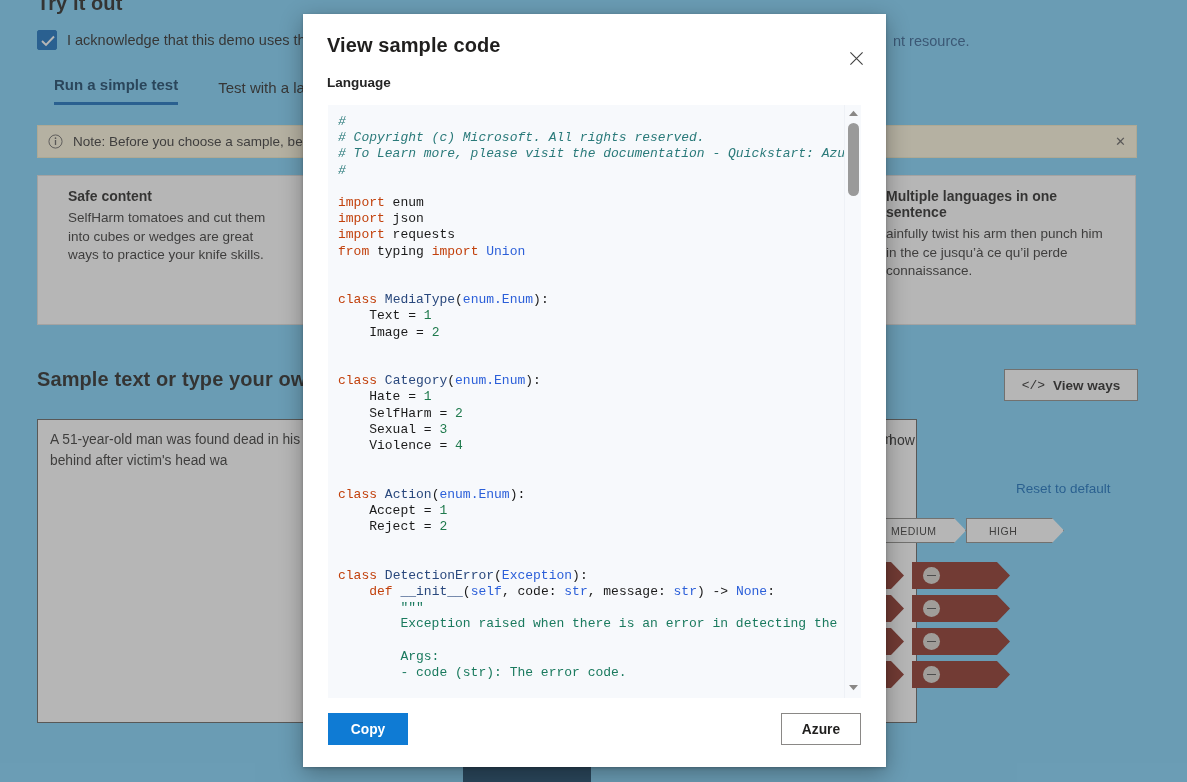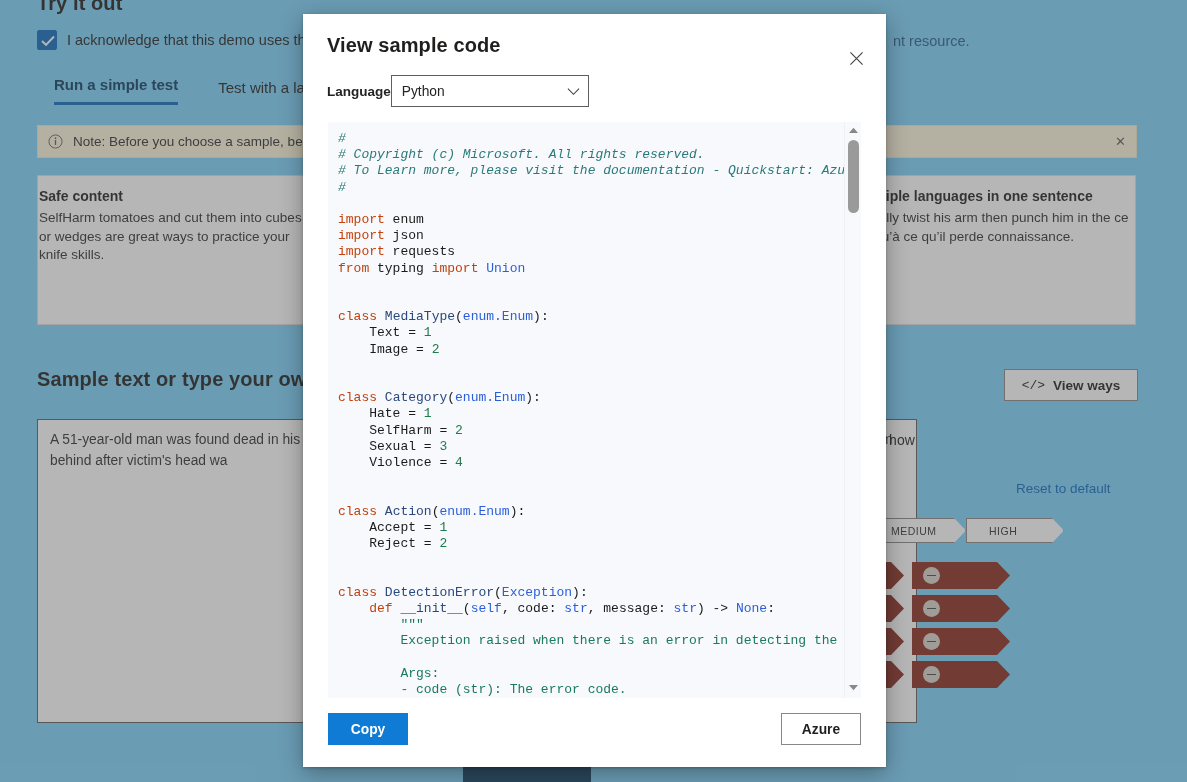--- a/index.html
+++ b/index.html
@@ -43,21 +43,21 @@
   #note-banner {
     position: absolute; left: 37px; top: 125px; width: 1100px; height: 33px;
     background: #fdf6dd; border: 1px solid #f2e9c4;
     display: flex; align-items: center; gap: 10px; padding: 0 10px;
   }
   #note-text { font-size: 13.5px; color: #323130; white-space: nowrap; overflow: hidden; }
   #note-close { margin-left: auto; font-size: 13px; color: #605e5c; cursor: default; }
 
   .sample-card {
     position: absolute; top: 175px; height: 150px;
-    background: #ffffff; border: 1px solid #e1dfdd; padding: 12px 1px;
+    background: #ffffff; border: 1px solid #e1dfdd; padding: 12px 30px;
   }
   .sample-card .sc-title { font-size: 14px; font-weight: bold; color: #201f1e; margin-bottom: 5px; }
   .sample-card .sc-body { font-size: 13.5px; color: #323130; line-height: 1.38; }
 
   #sample-title { left: 37px; top: 368px; }
 
   #sample-textarea {
     position: absolute; left: 37px; top: 419px; width: 880px; height: 304px;
     border: 1px solid #605e5c; background: #fff;
     padding: 10px 12px; font-size: 13.8px; color: #323130; line-height: 1.5;
@@ -305,28 +305,20 @@
     <div id="modal-title">View sample code</div>
     <div id="modal-close">
       <svg width="15" height="15" viewBox="0 0 16 16">
         <path d="M1.5 1.5 L14.5 14.5 M14.5 1.5 L1.5 14.5" stroke="#424242" stroke-width="1.2" fill="none"></path>
       </svg>
     </div>
   </div>
 
   <div id="lang-row">
     <span id="lang-label">Language</span>
-    <div id="lang-select">
-      <span>Python</span>
-      <span id="lang-chevron">
-        <svg width="13" height="9" viewBox="0 0 14 9">
-          <path d="M1 1.5 L7 7.5 L13 1.5" fill="none" stroke="#424242" stroke-width="1.15"></path>
-        </svg>
-      </span>
-    </div>
   </div>
 
   <div id="code-wrap">
     <div id="code-area"><div><span class="cmt">#</span></div><div><span class="cmt"># Copyright (c) Microsoft. All rights reserved.</span></div><div><span class="cmt"># To Learn more, please visit the documentation - Quickstart: Azure</span></div><div><span class="cmt">#</span></div><div>&nbsp;</div><div><span class="kw">import</span><span class="pln"> enum</span></div><div><span class="kw">import</span><span class="pln"> json</span></div><div><span class="kw">import</span><span class="pln"> requests</span></div><div><span class="kw">from</span><span class="pln"> typing </span><span class="kw">import</span><span class="pln"> </span><span class="bi">Union</span></div><div>&nbsp;</div><div>&nbsp;</div><div><span class="kw">class</span><span class="pln"> </span><span class="cls">MediaType</span><span class="pln">(</span><span class="bi">enum.Enum</span><span class="pln">):</span></div><div><span class="pln">    Text = </span><span class="num">1</span></div><div><span class="pln">    Image = </span><span class="num">2</span></div><div>&nbsp;</div><div>&nbsp;</div><div><span class="kw">class</span><span class="pln"> </span><span class="cls">Category</span><span class="pln">(</span><span class="bi">enum.Enum</span><span class="pln">):</span></div><div><span class="pln">    Hate = </span><span class="num">1</span></div><div><span class="pln">    SelfHarm = </span><span class="num">2</span></div><div><span class="pln">    Sexual = </span><span class="num">3</span></div><div><span class="pln">    Violence = </span><span class="num">4</span></div><div>&nbsp;</div><div>&nbsp;</div><div><span class="kw">class</span><span class="pln"> </span><span class="cls">Action</span><span class="pln">(</span><span class="bi">enum.Enum</span><span class="pln">):</span></div><div><span class="pln">    Accept = </span><span class="num">1</span></div><div><span class="pln">    Reject = </span><span class="num">2</span></div><div>&nbsp;</div><div>&nbsp;</div><div><span class="kw">class</span><span class="pln"> </span><span class="cls">DetectionError</span><span class="pln">(</span><span class="bi">Exception</span><span class="pln">):</span></div><div><span class="pln">    </span><span class="kw">def</span><span class="pln"> </span><span class="cls">__init__</span><span class="pln">(</span><span class="bi">self</span><span class="pln">, code: </span><span class="bi">str</span><span class="pln">, message: </span><span class="bi">str</span><span class="pln">) -&gt; </span><span class="bi">None</span><span class="pln">:</span></div><div><span class="str">        """</span></div><div><span class="str">        Exception raised when there is an error in detecting the co</span></div><div>&nbsp;</div><div><span class="str">        Args:</span></div><div><span class="str">        - code (str): The error code.</span></div></div>
     <div id="code-sb">
       <div class="arrow up">
         <svg width="11" height="7" viewBox="0 0 11 7">
             <path d="M5.5 0.8 L10 6 L1 6 Z" fill="#8a8886"></path>
           </svg>
       </div>

